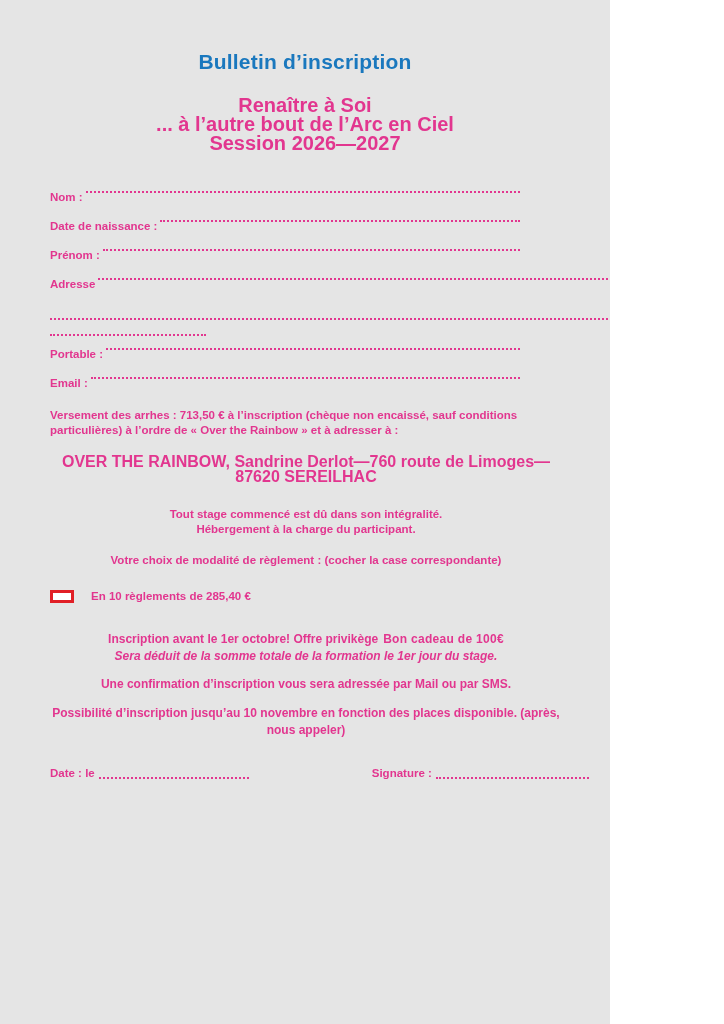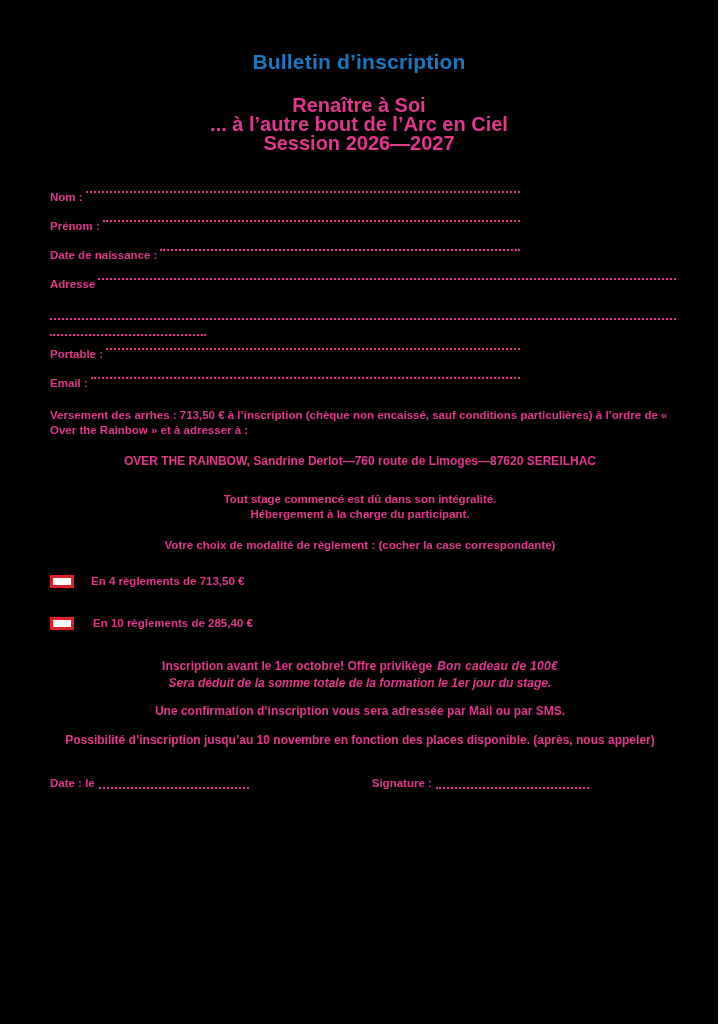--- a/index.html
+++ b/index.html
@@ -1,19 +1,19 @@
 <!DOCTYPE html>
 <html><head>
 <meta charset="utf-8">
 <style>
   html,body{margin:0;padding:0;background:#ffffff;}
   .page{
     position:relative;
-    width:718px;height:1024px;
-    background:#000000;
+    width:610px;height:1024px;
+    background:#e5e5e5;
     font-family:"Liberation Sans","DejaVu Sans",sans-serif;
     font-weight:700;
     color:#e2368f;
     overflow:hidden;
     box-sizing:border-box;
   }
   .title{
     margin:0;
     padding-top:50px;
     text-align:center;
@@ -56,21 +56,21 @@
     margin-bottom:2px;
   }
   .dotline.full{width:626px;}
   .dotline.short{width:156px;}
   .gap-sm{height:9px;}
   .para{
     margin-top:17px;
     text-align:left;
   }
   .center{text-align:center;}
-  .payee{margin-top:16px;font-size:12px;}
+  .payee{margin-top:16px;font-size:16px;}
   .notes{margin-top:23px;line-height:15px;}
   .choice-heading{margin-top:16px;}
   .options{margin-top:21px;}
   .option-row{
     display:flex;
     align-items:center;
     margin-bottom:28px;
     height:14px;
   }
   .checkbox{
@@ -78,21 +78,21 @@
     border:3px solid #e11f26;
     box-sizing:border-box;
     background:#ffffff;
     margin-right:17px;
     flex:0 0 auto;
     cursor:pointer;
   }
   .option-row:nth-child(2) .checkbox{margin-right:19px;}
   .option-row:nth-child(3) .checkbox{margin-right:24px;}
   .offer-block{margin-top:26px;font-size:12px;line-height:17px;}
-  .offer-line .bold-offer{font-weight:800;margin-left:5px;letter-spacing:.3px;font-style:italic;}
+  .offer-line .bold-offer{font-weight:800;margin-left:5px;letter-spacing:.3px;}
   .italic-note{font-style:italic;}
   .confirmation{margin-top:11px;}
   .deadline{margin-top:12px;}
   .footer-row{
     display:flex;
     margin-top:27px;
     align-items:flex-start;
     height:15px;
     gap:7px;
   }
@@ -118,26 +118,26 @@
   <div class="content">
 
     <div class="fields">
 
       <div class="field-row row-short">
         <span class="label">Nom :</span>
         <span class="fill"></span>
       </div>
 
       <div class="field-row row-short">
-        <span class="label">Prénom :</span>
+        <span class="label">Date de naissance :</span>
         <span class="fill"></span>
       </div>
 
       <div class="field-row row-short">
-        <span class="label">Date de naissance :</span>
+        <span class="label">Prénom :</span>
         <span class="fill"></span>
       </div>
 
       <div class="field-row row-full">
         <span class="label">Adresse</span>
         <span class="fill"></span>
       </div>
       <div class="dotline full"></div>
       <div class="dotline short"></div>
 
@@ -162,24 +162,20 @@
     <div class="notes center">
       <div>Tout stage commencé est dû dans son intégralité.</div>
       <div>Hébergement à la charge du participant.</div>
     </div>
 
     <div class="choice-heading center">Votre choix de modalité de règlement : (cocher la case correspondante)</div>
 
     <div class="options">
       <div class="option-row">
         <span class="checkbox"></span>
-        <span>En 4 règlements de 713,50 €</span>
-      </div>
-      <div class="option-row">
-        <span class="checkbox"></span>
         <span>En 10 règlements de 285,40 €</span>
       </div>
     </div>
 
     <div class="offer-block center">
       <div class="offer-line">
         <span>Inscription avant le 1er octobre! Offre privikège</span><span class="bold-offer">Bon cadeau de 100€</span>
       </div>
       <div class="italic-note">Sera déduit de la somme totale de la formation le 1er jour du stage.</div>
       <div class="confirmation">Une confirmation d’inscription vous sera adressée par Mail ou par SMS.</div>

